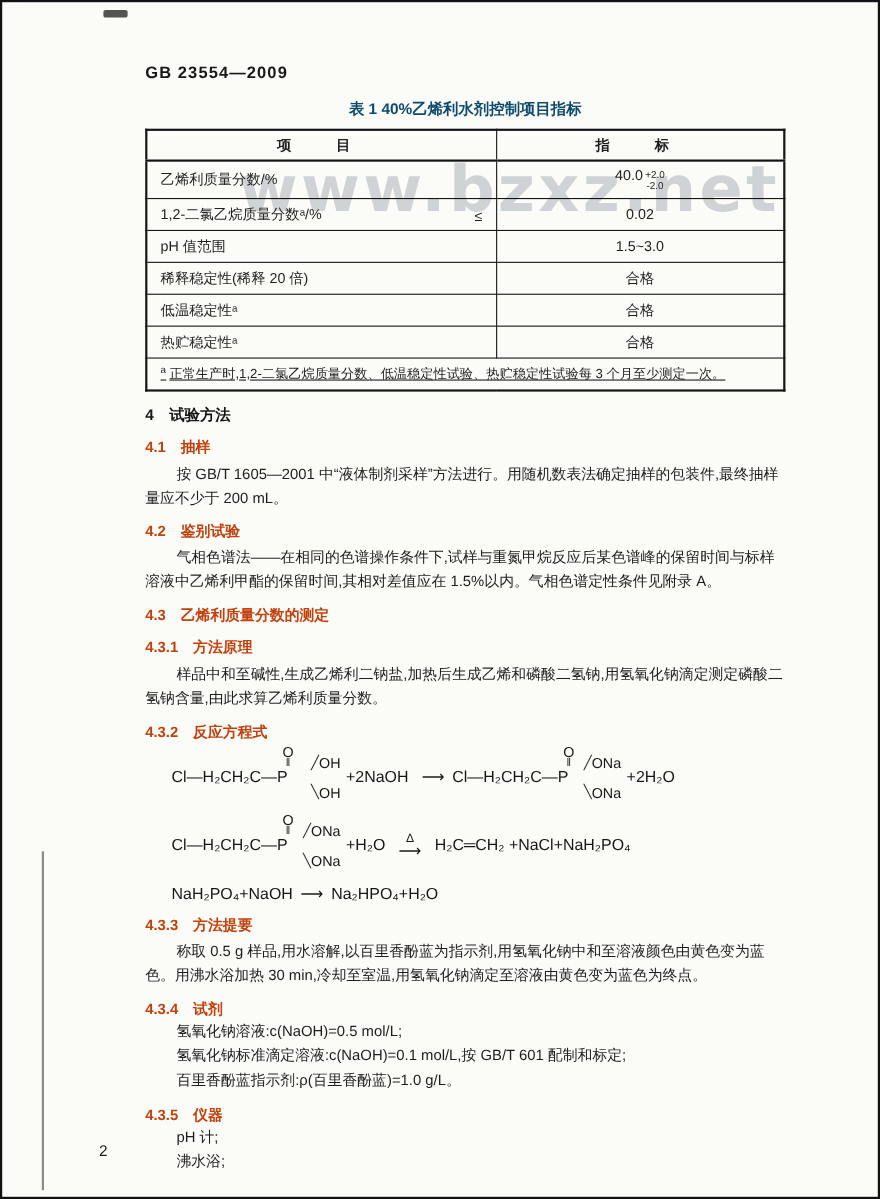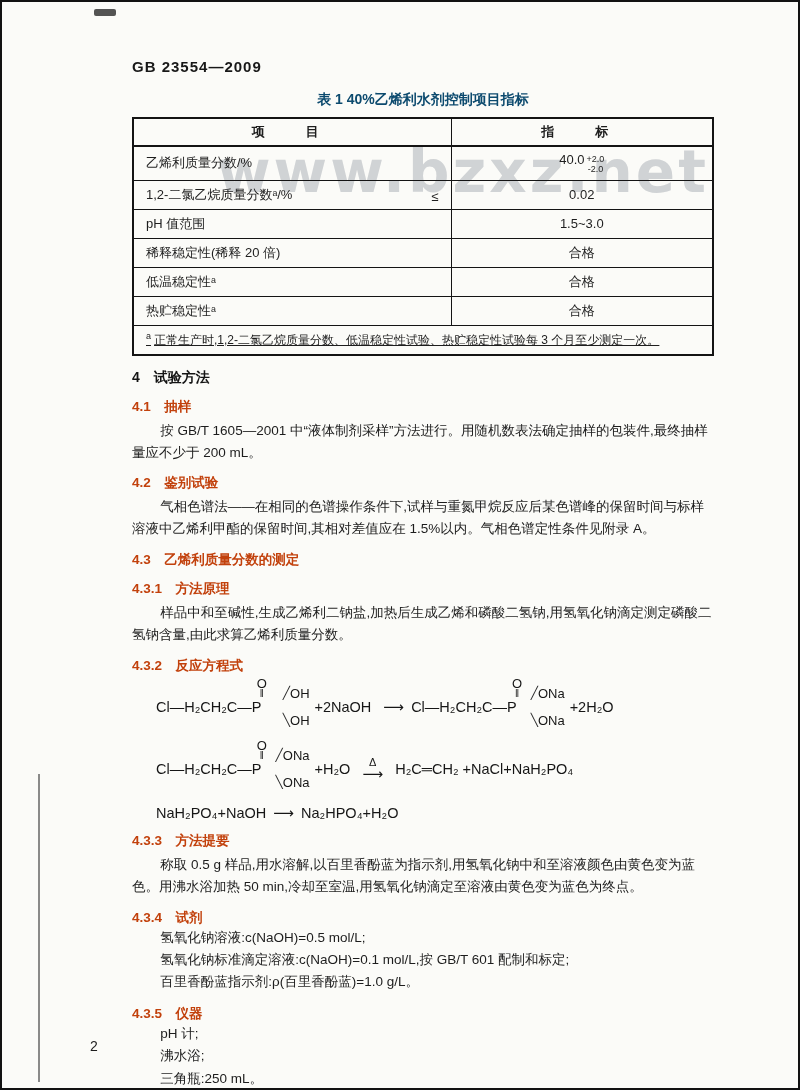--- a/index.html
+++ b/index.html
@@ -189,27 +189,26 @@
       <span class="eq-txt">H₂C═CH₂ +NaCl+NaH₂PO₄</span>
     </div>
 
     <div class="eq-simple">
       <span>NaH₂PO₄+NaOH</span>
       <span class="arrow">⟶</span>
       <span>Na₂HPO₄+H₂O</span>
     </div>
 
     <div class="h2">4.3.3　方法提要</div>
-    <p class="para">称取 0.5 g 样品,用水溶解,以百里香酚蓝为指示剂,用氢氧化钠中和至溶液颜色由黄色变为蓝色。用沸水浴加热 50 min,冷却至室温,用氢氧化钠滴定至溶液由黄色变为蓝色为终点。</p>
+    <p class="para">称取 0.5 g 样品,用水溶解,以百里香酚蓝为指示剂,用氢氧化钠中和至溶液颜色由黄色变为蓝色。用沸水浴加热 30 min,冷却至室温,用氢氧化钠滴定至溶液由黄色变为蓝色为终点。</p>
 
     <div class="h2">4.3.4　试剂</div>
     <div class="line">氢氧化钠溶液:c(NaOH)=0.5 mol/L;</div>
     <div class="line">氢氧化钠标准滴定溶液:c(NaOH)=0.1 mol/L,按 GB/T 601 配制和标定;</div>
     <div class="line">百里香酚蓝指示剂:ρ(百里香酚蓝)=1.0 g/L。</div>
 
     <div class="h2">4.3.5　仪器</div>
     <div class="line">pH 计;</div>
     <div class="line">沸水浴;</div>
-    <div class="line">三角瓶:250 mL。</div>
   </div>
 
   <div class="page-num">2</div>
 </div>
 
 </body></html>

